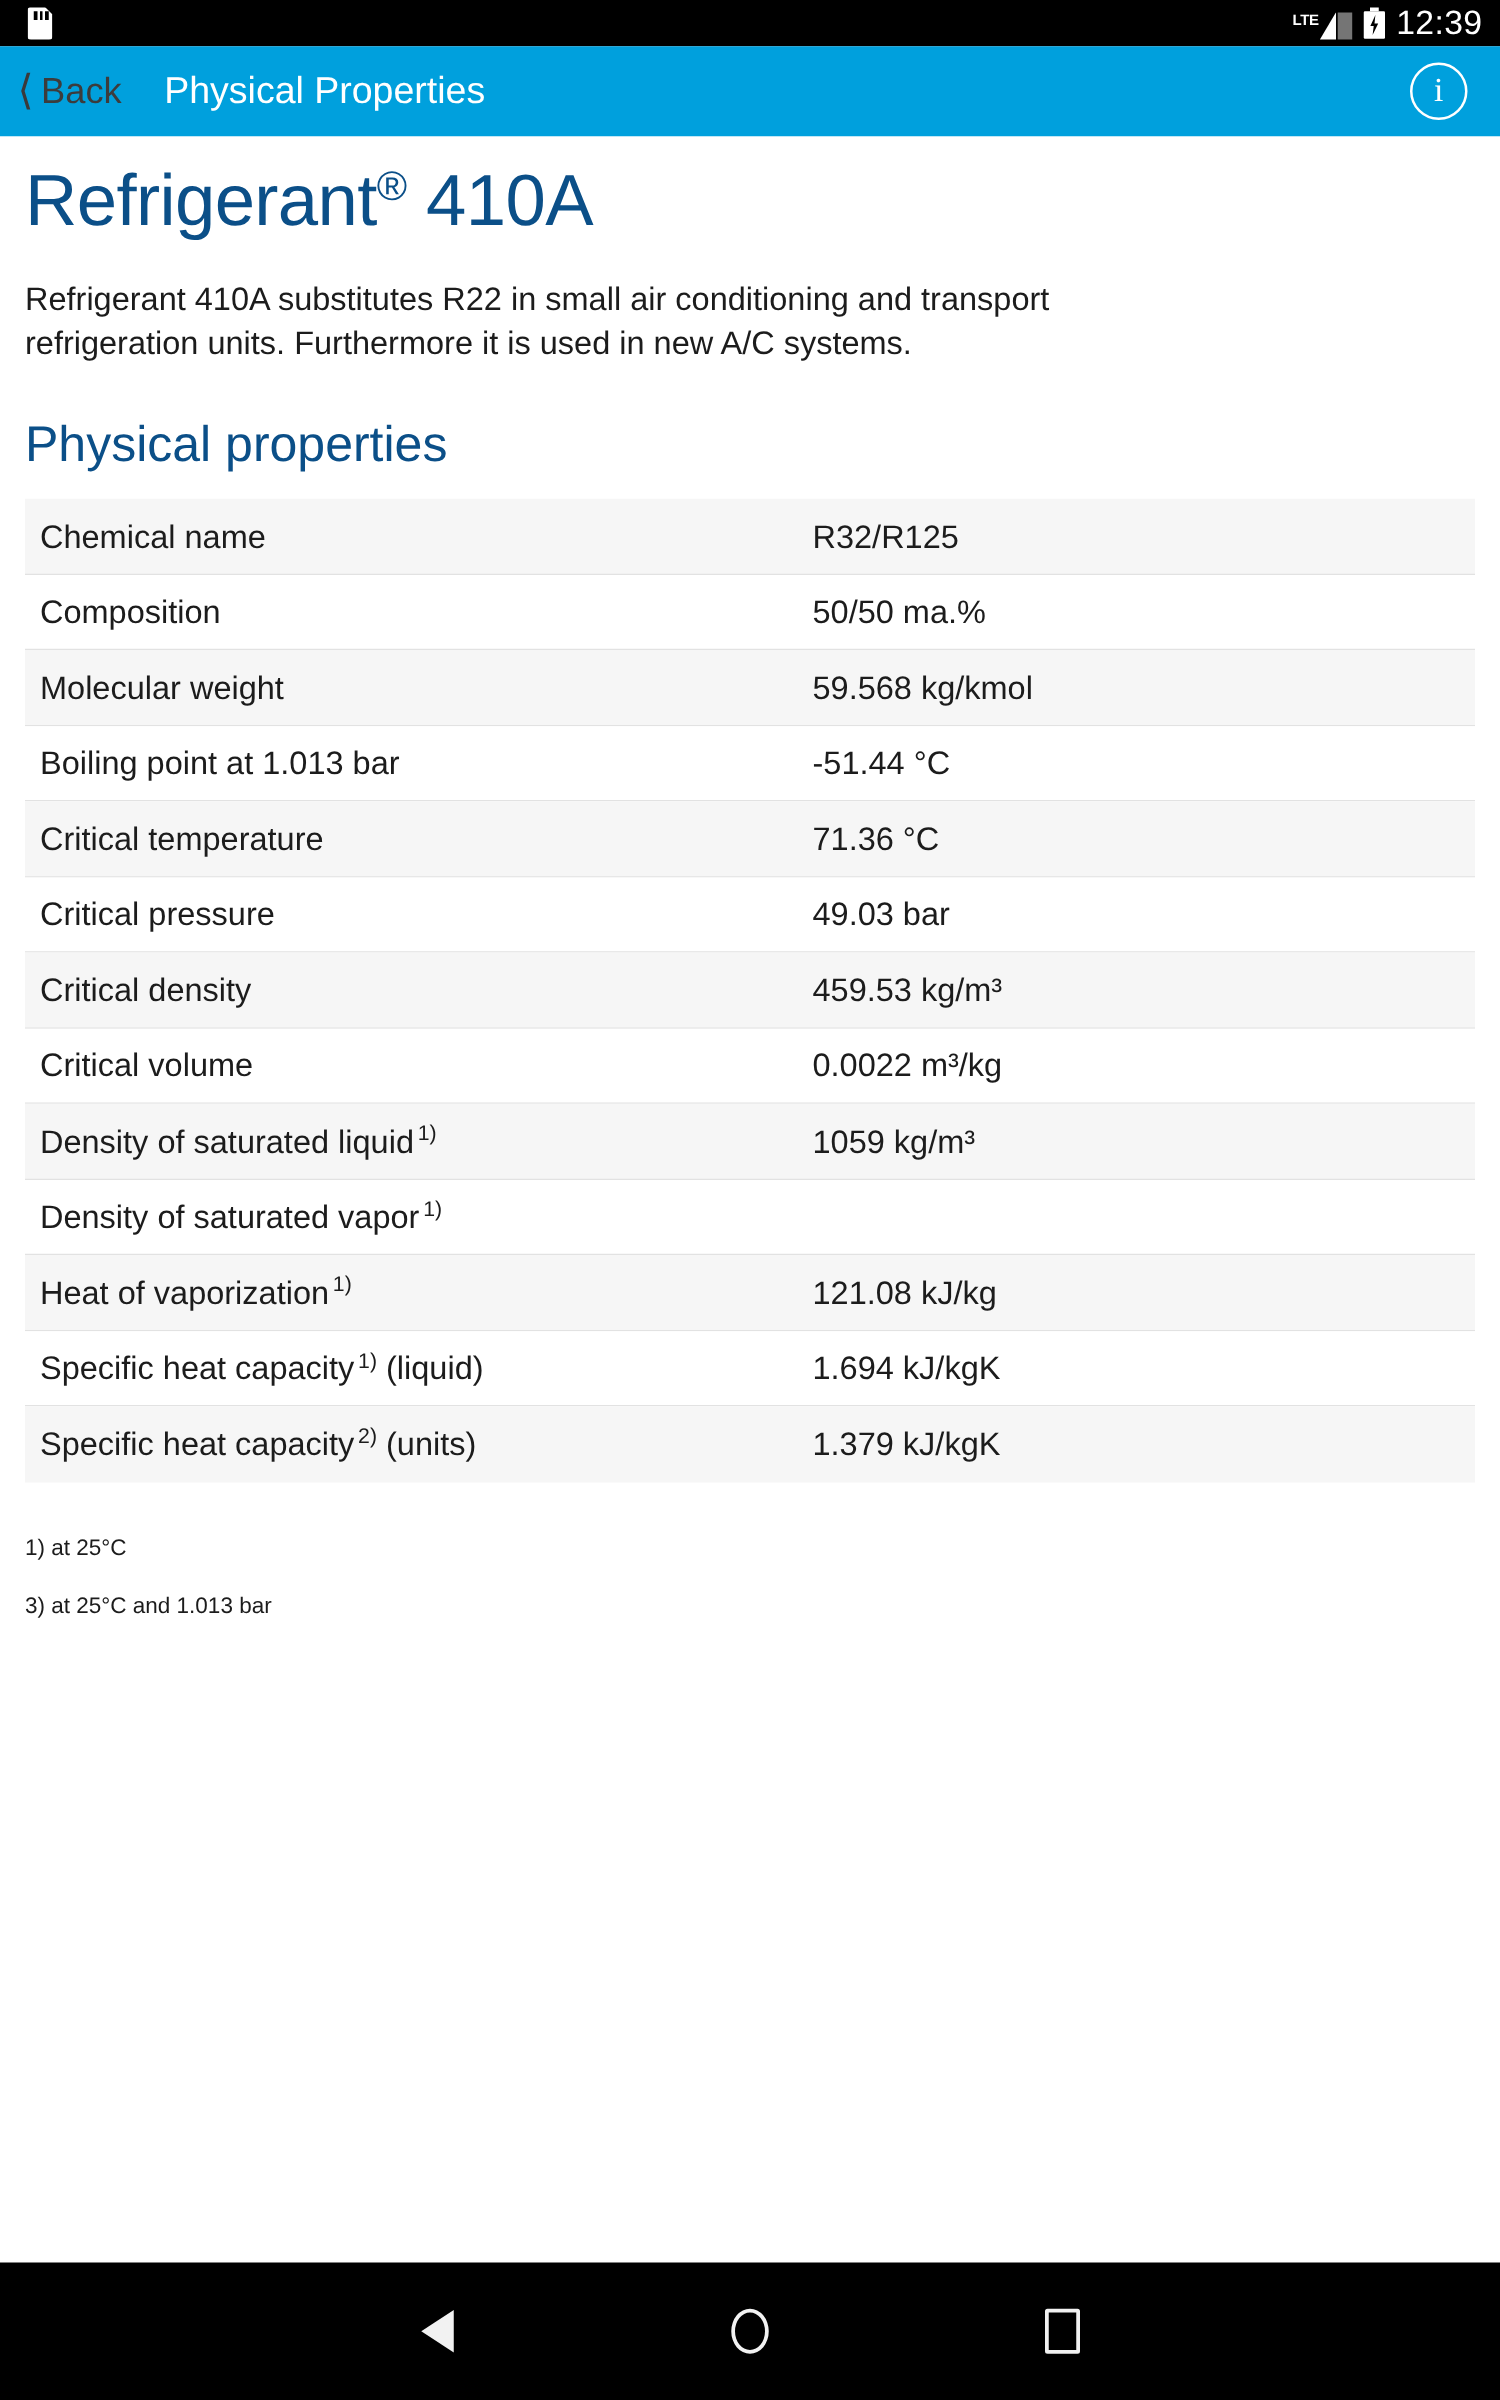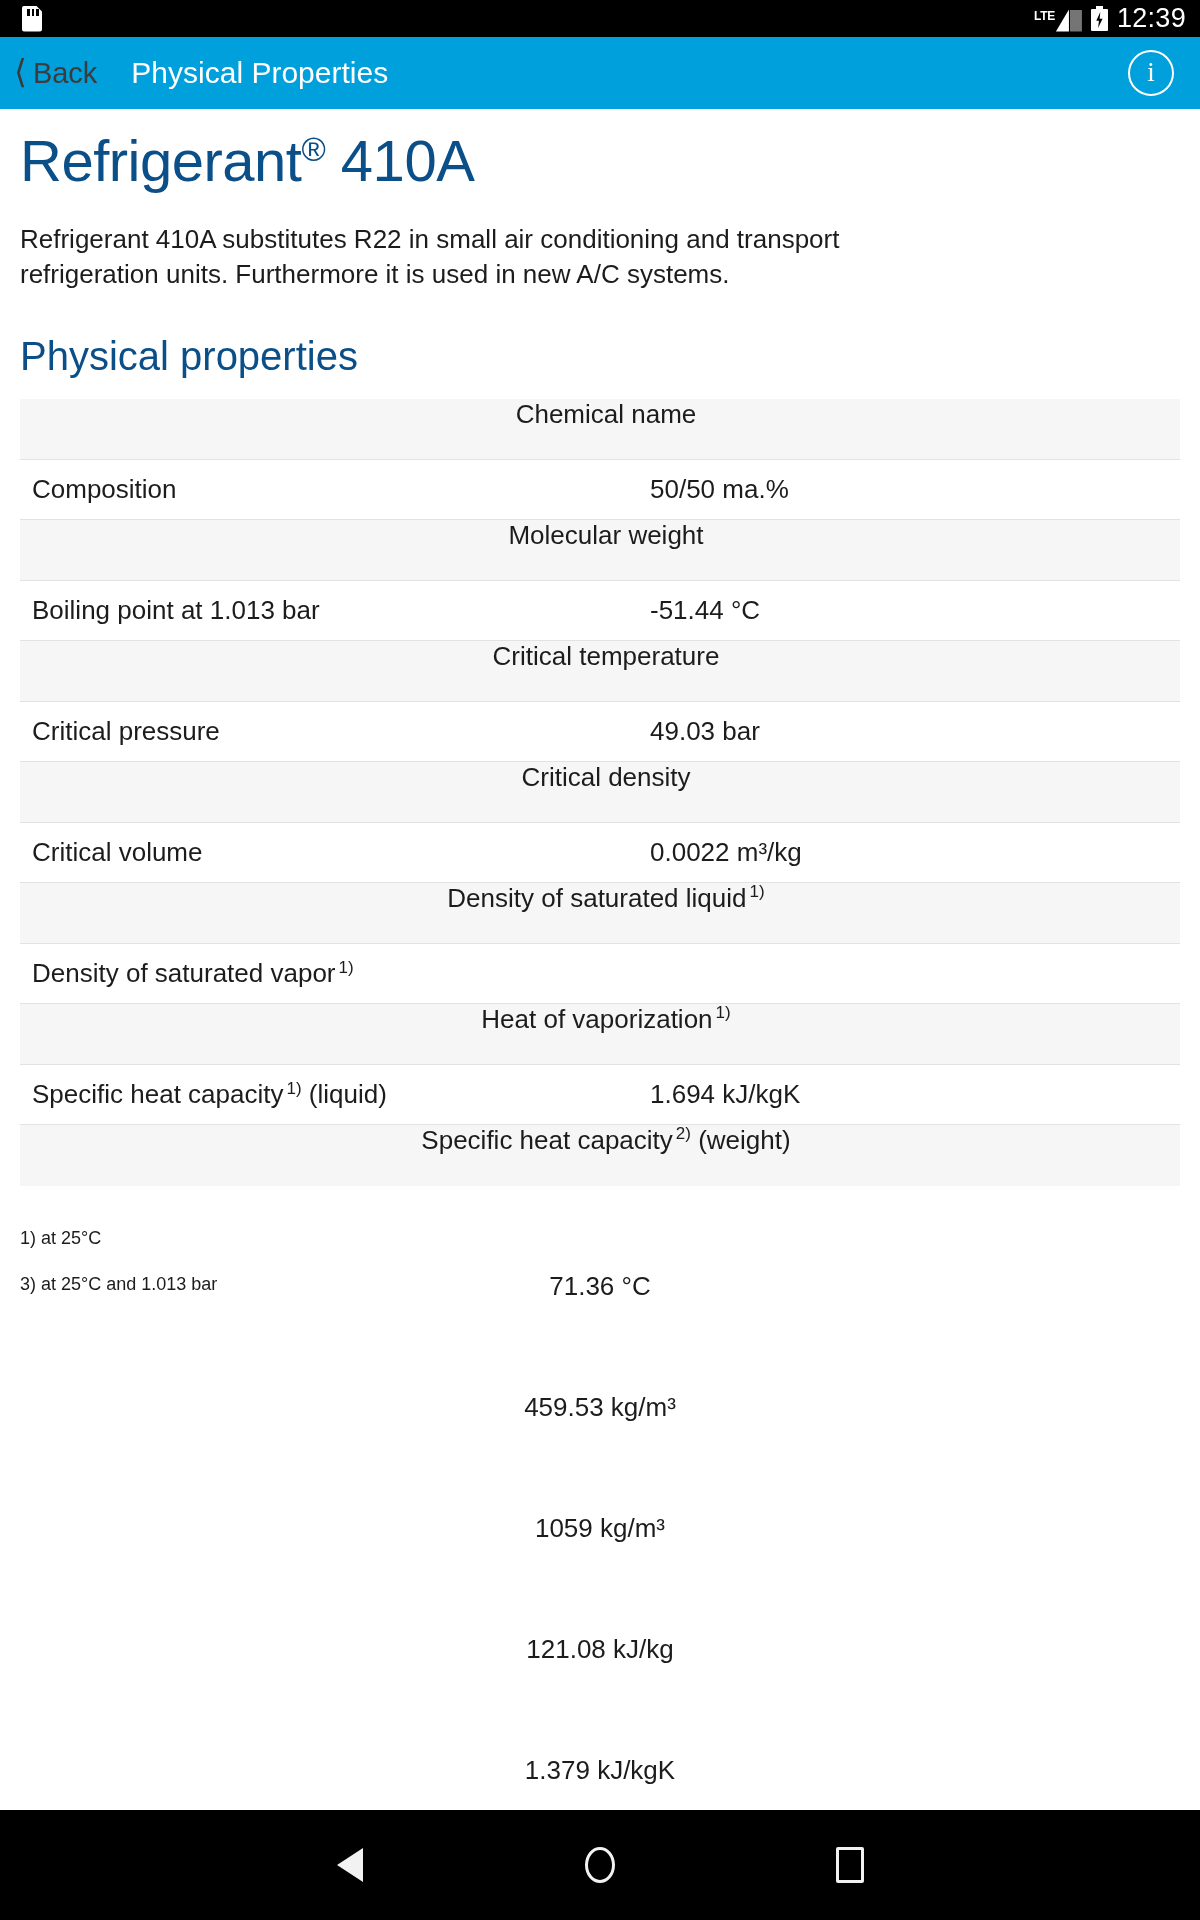--- a/index.html
+++ b/index.html
@@ -76,21 +76,21 @@
     margin-top:30px; max-width:950px;
   }
   .section-title {
     font-size:40px; color:#0b4f88; font-weight:400;
     margin-top:42px; margin-bottom:20px;
   }
 
   
   .prop-table { width:100%; border-collapse:collapse; }
   .prop-row { display:flex; align-items:center; height:60.5px; position:relative; }
-  .prop-row.odd { background:#f6f6f6;flex-direction:column; }
+  .prop-row.odd { background:#f6f6f6; }
   .prop-row.even { background:#ffffff; }
   .prop-row::after {
     content:""; position:absolute; left:0; right:0; bottom:0; height:1px; background:#e2e2e2;
   }
   .prop-row:last-child::after { display:none; }
   .prop-key {
     flex:0 0 630px; padding-left:12px; font-size:26px; color:#1c1c1c;
     white-space:nowrap;
   }
   .prop-key sup { font-size:17px; vertical-align:super; line-height:0; padding-left:3px; }
@@ -208,21 +208,21 @@
         </div>
         <div class="prop-row odd">
           <div class="prop-key"><span>Heat of vaporization</span><sup>1)</sup></div>
           <div class="prop-val">121.08 kJ/kg</div>
         </div>
         <div class="prop-row even">
           <div class="prop-key"><span>Specific heat capacity</span><sup>1)</sup><span> (liquid)</span></div>
           <div class="prop-val">1.694 kJ/kgK</div>
         </div>
         <div class="prop-row odd">
-          <div class="prop-key"><span>Specific heat capacity</span><sup>2)</sup><span> (weight)</span></div>
+          <div class="prop-key"><span>Specific heat capacity</span><sup>2)</sup><span> (units)</span></div>
           <div class="prop-val">1.379 kJ/kgK</div>
         </div>
       </div>
 
     <div class="footnotes">
         <div class="footnote">1) at 25°C</div>
         <div class="footnote">3) at 25°C and 1.013 bar</div>
       </div>
   </div>
 

